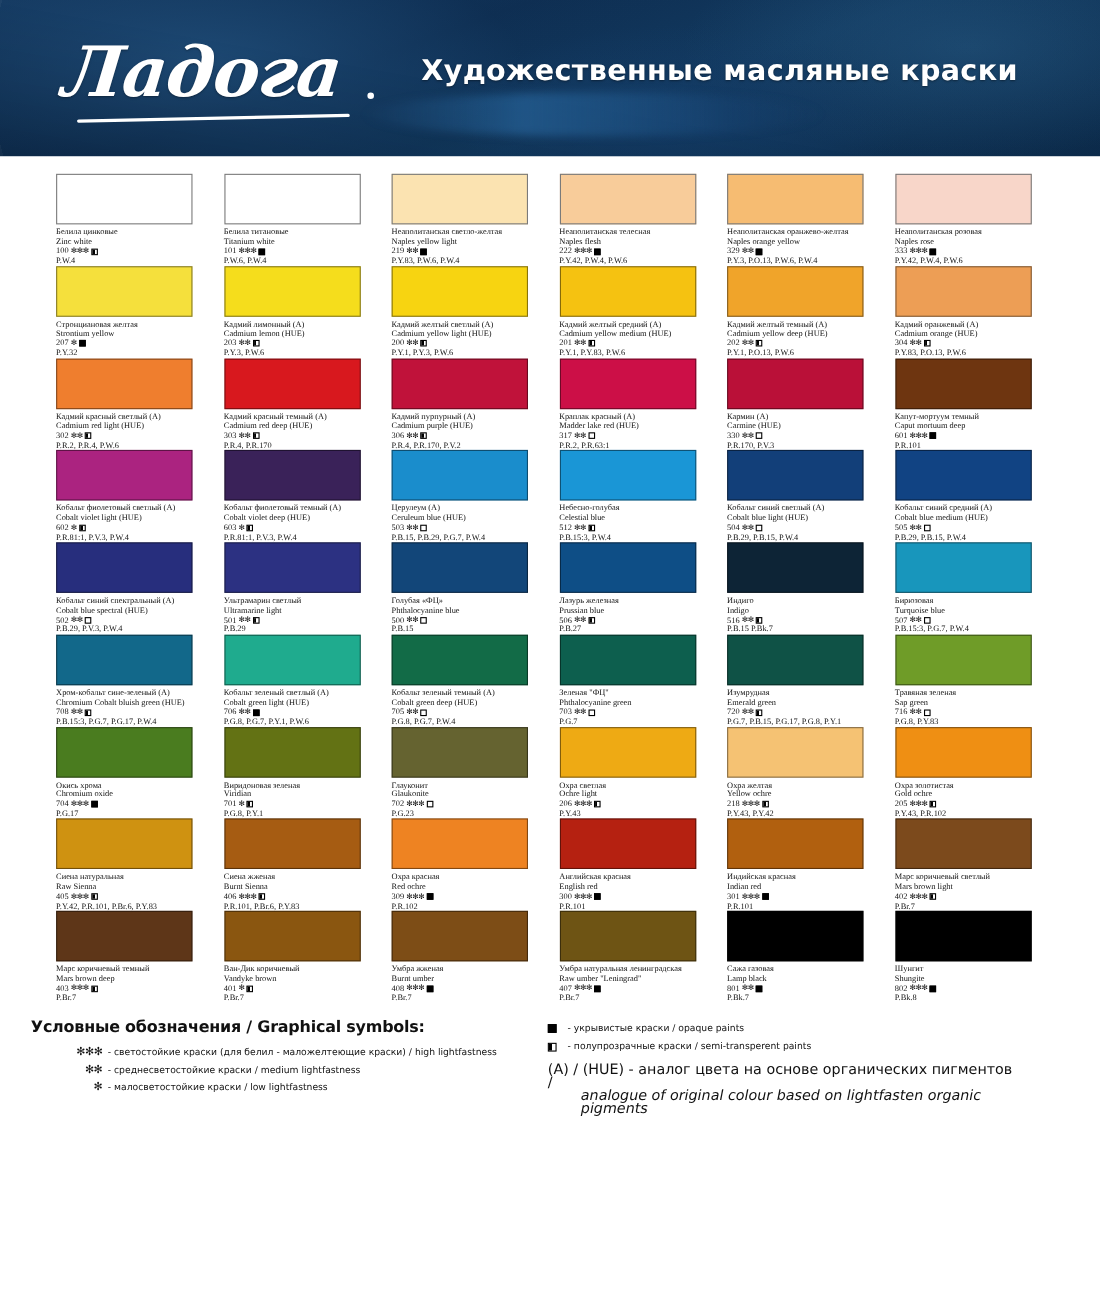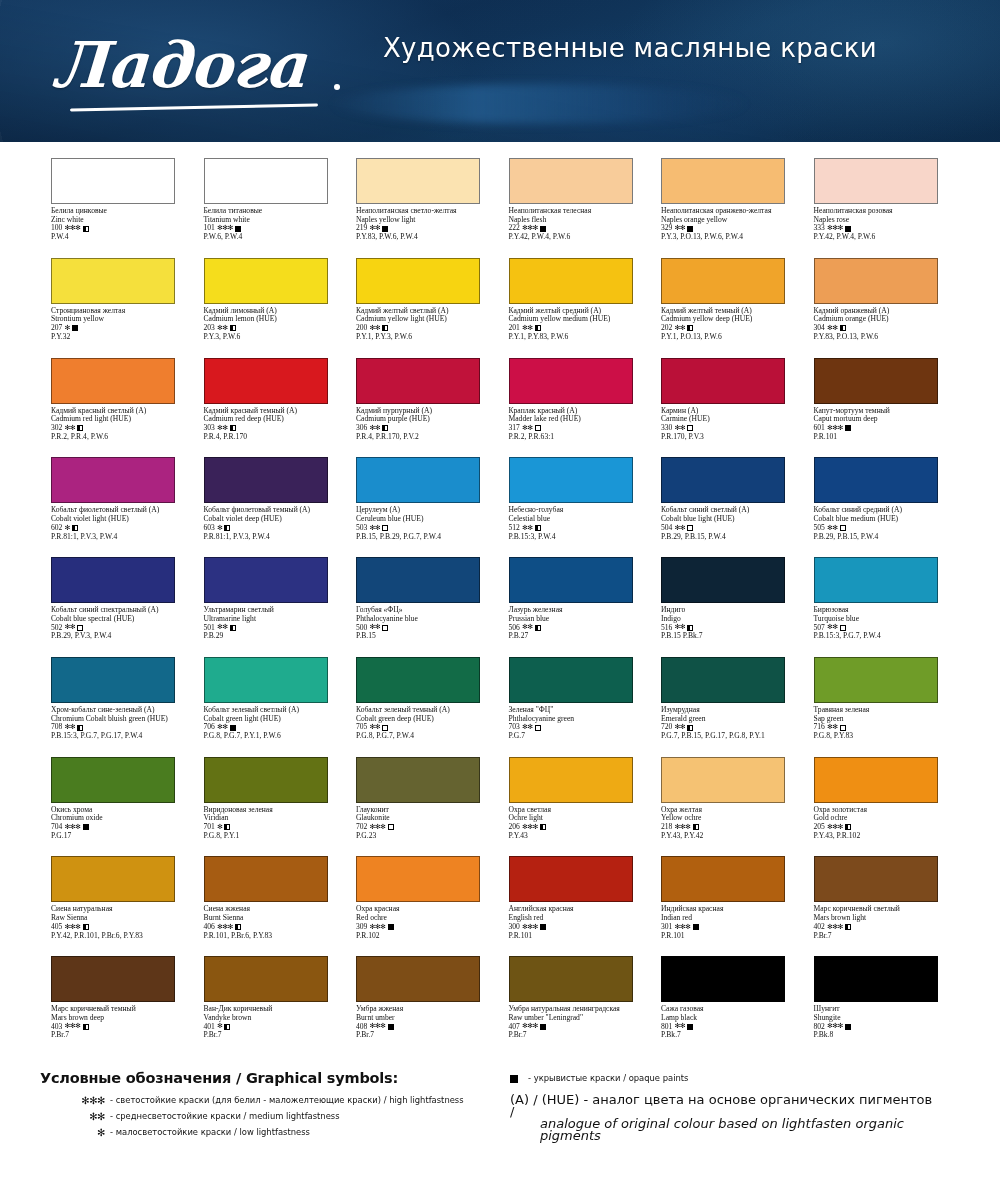--- a/index.html
+++ b/index.html
@@ -67,37 +67,37 @@
   }
   .logo-dot {
     position: absolute;
     left: 282px; top: 66px;
     width: 6px; height: 6px;
     background: #ffffff;
     border-radius: 50%;
   }
   .banner-title {
     position: absolute;
-    left: 383px; top: 33px;
+    left: 383px; top: 50px;
     color: #ffffff;
     font-family: "DejaVu Sans", "Liberation Sans", sans-serif;
-    font-weight: normal;
+    font-weight: bold;
     font-size: 26px;
     letter-spacing: 0.3px;
     white-space: nowrap;
     text-shadow: 0 1px 2px rgba(0,0,0,0.4);
   }
 
   
   .grid {
     padding: 16px 46px 0 51px;
   }
   .row {
     display: flex;
-    margin-bottom: 16px;
+    margin-bottom: 0;
   }
   .cell {
     width: 153px;
     margin-right: 12px;
   }
   .cell:last-child { margin-right: 0; }
   .chip {
     width: 124px;
     height: 46px;
     border: 1px solid rgba(0,0,0,0.45);
@@ -136,21 +136,21 @@
   }
   .opq.full { background: #000; }
   .opq.half {
     background: linear-gradient(90deg, #000 0 50%, #fff 50% 100%);
   }
   .opq.empty { background: #fff; }
 
   
   .legend {
     display: flex;
-    padding: 14px 46px 0 40px;
+    padding: 14px 46px 0 28px;
     font-family: "DejaVu Sans", "Liberation Sans", sans-serif;
     color: #111;
   }
   .legend-left { width: 470px; }
   .legend-right { width: 430px; padding-top: 3px; }
   .legend-title {
     font-size: 14.5px;
     font-weight: bold;
     margin-bottom: 9px;
     letter-spacing: -0.2px;
@@ -940,19 +940,23 @@
           <span class="legend-text">- малосветостойкие краски / low lightfastness</span>
         </div>
       </div>
   </div>
   <div class="legend-right">
     <div id="op-rows">
         <div class="legend-row">
           <span class="legend-mark"><span class="opq full"></span></span>
           <span class="legend-text">- укрывистые краски / opaque paints</span>
         </div>
+        <div class="legend-row">
+          <span class="legend-mark"><span class="opq half"></span></span>
+          <span class="legend-text">- полупрозрачные краски / semi-transperent paints</span>
+        </div>
       </div>
     <div class="legend-note">
       <span>(A) / (HUE) - аналог цвета на основе органических пигментов /</span>
       <span class="indent">analogue of original colour based on lightfasten organic pigments</span>
     </div>
   </div>
 </div>
 
 </body></html>

